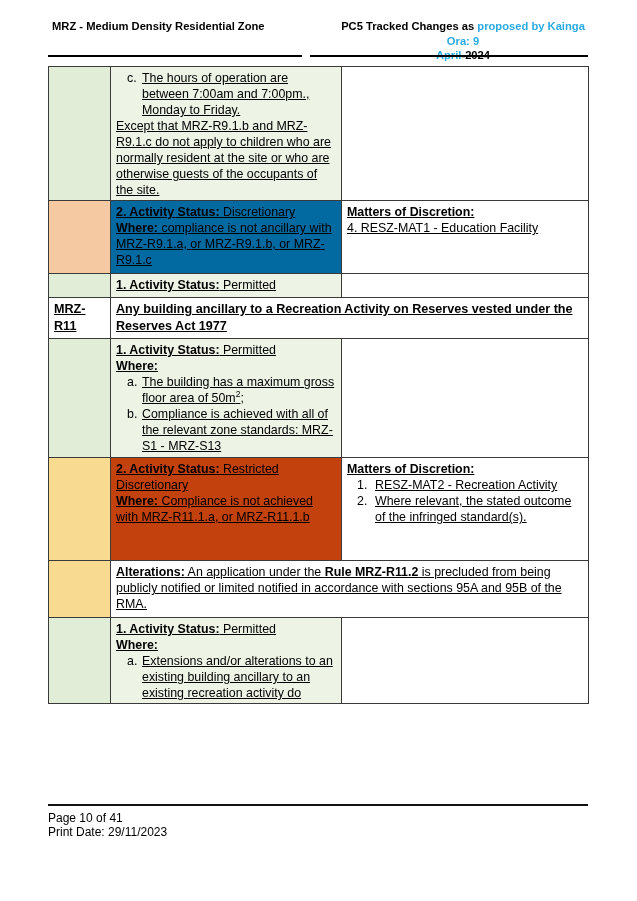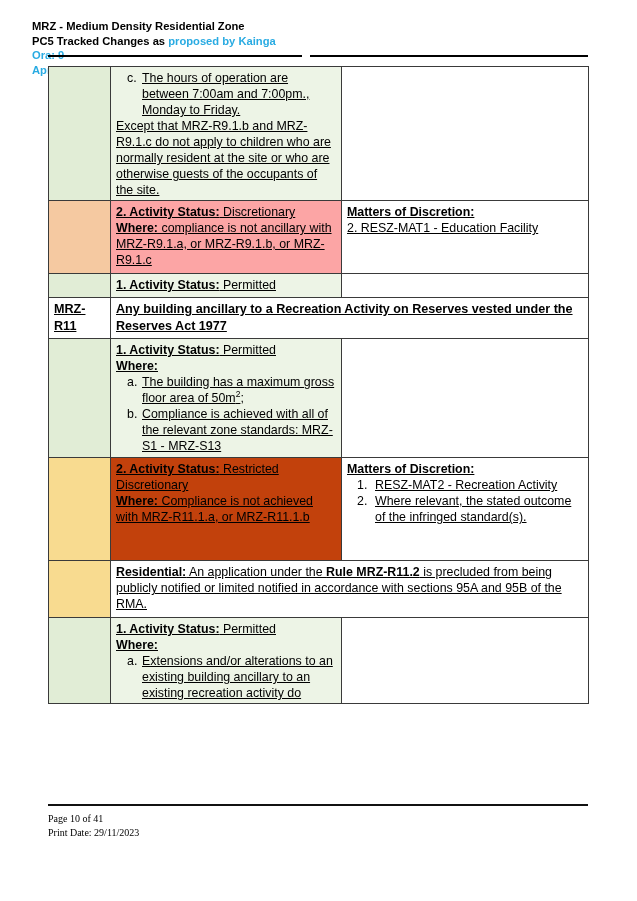--- a/index.html
+++ b/index.html
@@ -6,25 +6,25 @@
   .page{
     position:relative;
     width:637px;height:901px;
     background:#ffffff;
     font-family:"Liberation Sans", sans-serif;
     color:#000;
     overflow:hidden;
   }
   
   .hdr{
-    position:absolute;top:19px;left:32px;width:540px;
+    position:absolute;top:19px;left:52px;width:540px;
     display:flex;justify-content:space-between;
-    font-weight:bold;font-size:11.2px;line-height:14.5px;flex-direction:column;
+    font-weight:bold;font-size:11.2px;line-height:14.5px;
   }
-  .hdr-right{width:258px;text-align:left;}
+  .hdr-right{width:258px;text-align:center;}
   .accent{color:#29abe2;}
   .hdr-rule{position:absolute;top:55px;left:48px;width:540px;display:flex;}
   .hdr-rule .seg1{width:254px;border-bottom:2px solid #000;margin-right:8px;}
   .hdr-rule .seg2{flex:1;border-bottom:2px solid #000;}
   
   table.doc{
     position:absolute;top:66px;left:48px;width:540px;
     border-collapse:collapse;table-layout:fixed;
     font-size:12.4px;line-height:16px;
   }
@@ -32,31 +32,31 @@
     border:1.5px solid #3a3a3a;
     vertical-align:top;
     padding:3px 4px 2px 5px;
     overflow:hidden;
   }
   .b{font-weight:bold;}
   .u{text-decoration:underline;}
   .rule-id,.rule-title{font-weight:bold;font-size:12.6px;line-height:17px;}
   
   .gL{background:#e1edd6;} .gB{background:#edf4e6;}
-  .oL{background:#f5c9a1;} .oB{background:#fca5a5;}
+  .oL{background:#f5c9a1;} .oB{background:#0369a1;}
   .yL{background:#f8db90;} .yB{background:#c2410c;}
   
   .li{position:relative;padding-left:26px;}
   .li .marker{position:absolute;left:11px;top:0;}
   .mli{position:relative;padding-left:28px;}
   .mli .marker{position:absolute;left:10px;top:0;}
   sup{font-size:8.5px;line-height:0;}
   
   .ftr-rule{position:absolute;top:804px;left:48px;width:540px;border-top:2.5px solid #111;}
-  .ftr{position:absolute;top:812px;left:48px;font-size:10px;line-height:13.5px;font-family:Liberation Serif, serif;}
+  .ftr{position:absolute;top:812px;left:48px;font-size:12px;line-height:13.5px;}
 </style>
 </head>
 <body>
 
 <div class="page">
 
   <div class="hdr">
     <div>MRZ - Medium Density Residential Zone</div>
     <div class="hdr-right">
       <div><span>PC5 Tracked Changes as </span><span class="accent">proposed by Kainga Ora: 9</span></div>
@@ -86,21 +86,21 @@
     </tr>
 
     <tr style="height:73px">
       <td class="oL"></td>
       <td class="oB">
         <span class="b u">2. Activity Status:</span><span class="u"> Discretionary</span><br>
         <span class="b u">Where:</span><span class="u"> compliance is not ancillary with MRZ-R9.1.a, or MRZ-R9.1.b, or MRZ-R9.1.c</span>
       </td>
       <td>
         <div><span class="b u">Matters of Discretion:</span></div>
-        <div><span class="u">2. RESZ-MAT1 - Education Facility</span></div>
+        <div><span class="u">4. RESZ-MAT1 - Education Facility</span></div>
       </td>
     </tr>
 
 
     <tr style="height:24px">
       <td class="gL"></td>
       <td class="gB">
         <span class="b u">1. Activity Status:</span><span class="u"> Permitted</span>
       </td>
       <td></td>
@@ -131,21 +131,21 @@
       <td>
         <div><span class="b u">Matters of Discretion:</span></div>
         <div class="mli"><span class="marker">1.</span><span class="u">RESZ-MAT2 - Recreation Activity</span></div>
         <div class="mli"><span class="marker">2.</span><span class="u">Where relevant, the stated outcome of the infringed standard(s).</span></div>
       </td>
     </tr>
 
     <tr style="height:57px">
       <td class="yL"></td>
       <td colspan="2">
-        <span class="b u">Residential:</span><span class="u"> An application under the </span><span class="b u">Rule MRZ-R11.2</span><span class="u"> is precluded from being publicly notified or limited notified in accordance with sections 95A and 95B of the RMA.</span>
+        <span class="b u">Alterations:</span><span class="u"> An application under the </span><span class="b u">Rule MRZ-R11.2</span><span class="u"> is precluded from being publicly notified or limited notified in accordance with sections 95A and 95B of the RMA.</span>
       </td>
     </tr>
 
 
     <tr style="height:86px">
       <td class="gL"></td>
       <td class="gB">
         <div><span class="b u">1. Activity Status:</span><span class="u"> Permitted</span></div>
         <div><span class="b u">Where:</span></div>
         <div class="li"><span class="marker">a.</span><span class="u">Extensions and/or alterations to an existing building ancillary to an existing recreation activity do</span></div>

